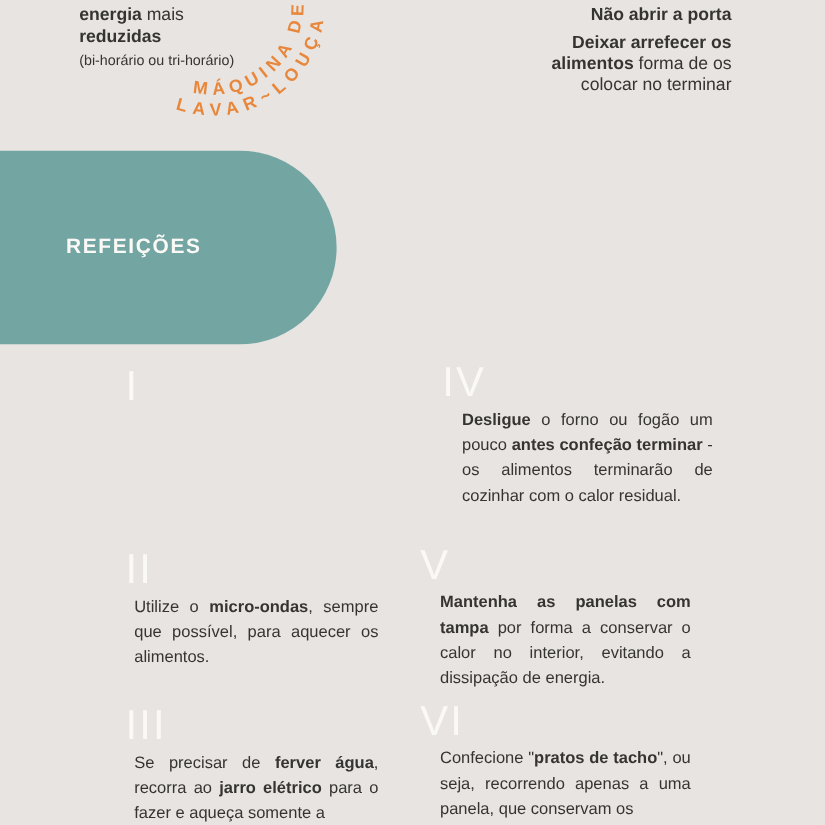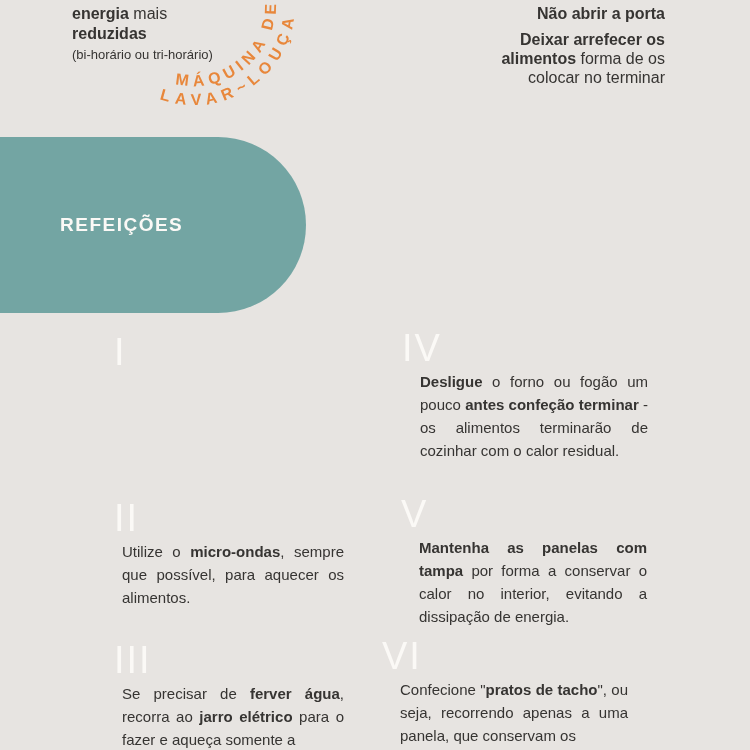--- a/index.html
+++ b/index.html
@@ -53,21 +53,21 @@
     color: var(--white, #FBF9F6);
     font-weight:bold; font-size:19px; letter-spacing:1.5px;
   }
 
   
   .tip { position:absolute; width:222px; }
   .tip-1 { left:122px; top:332px; }
   .tip-2 { left:122px; top:498px; }
   .tip-3 { left:122px; top:640px; }
   .tip-4 { left:420px; top:328px; width:228px; }
-  .tip-5 { left:400px; top:494px; width:228px;margin-left:19px; }
+  .tip-5 { left:400px; top:494px; width:228px; }
   .tip-6 { left:400px; top:636px; width:228px; }
 
   .numeral {
     font-size:38px; line-height:40px; height:40px;
     color: var(--white, #FBF9F6);
     font-weight:normal;
     margin-left:-8px;
     letter-spacing:2px;
   }
   .tip-4 .numeral, .tip-5 .numeral, .tip-6 .numeral { margin-left:-18px; }

